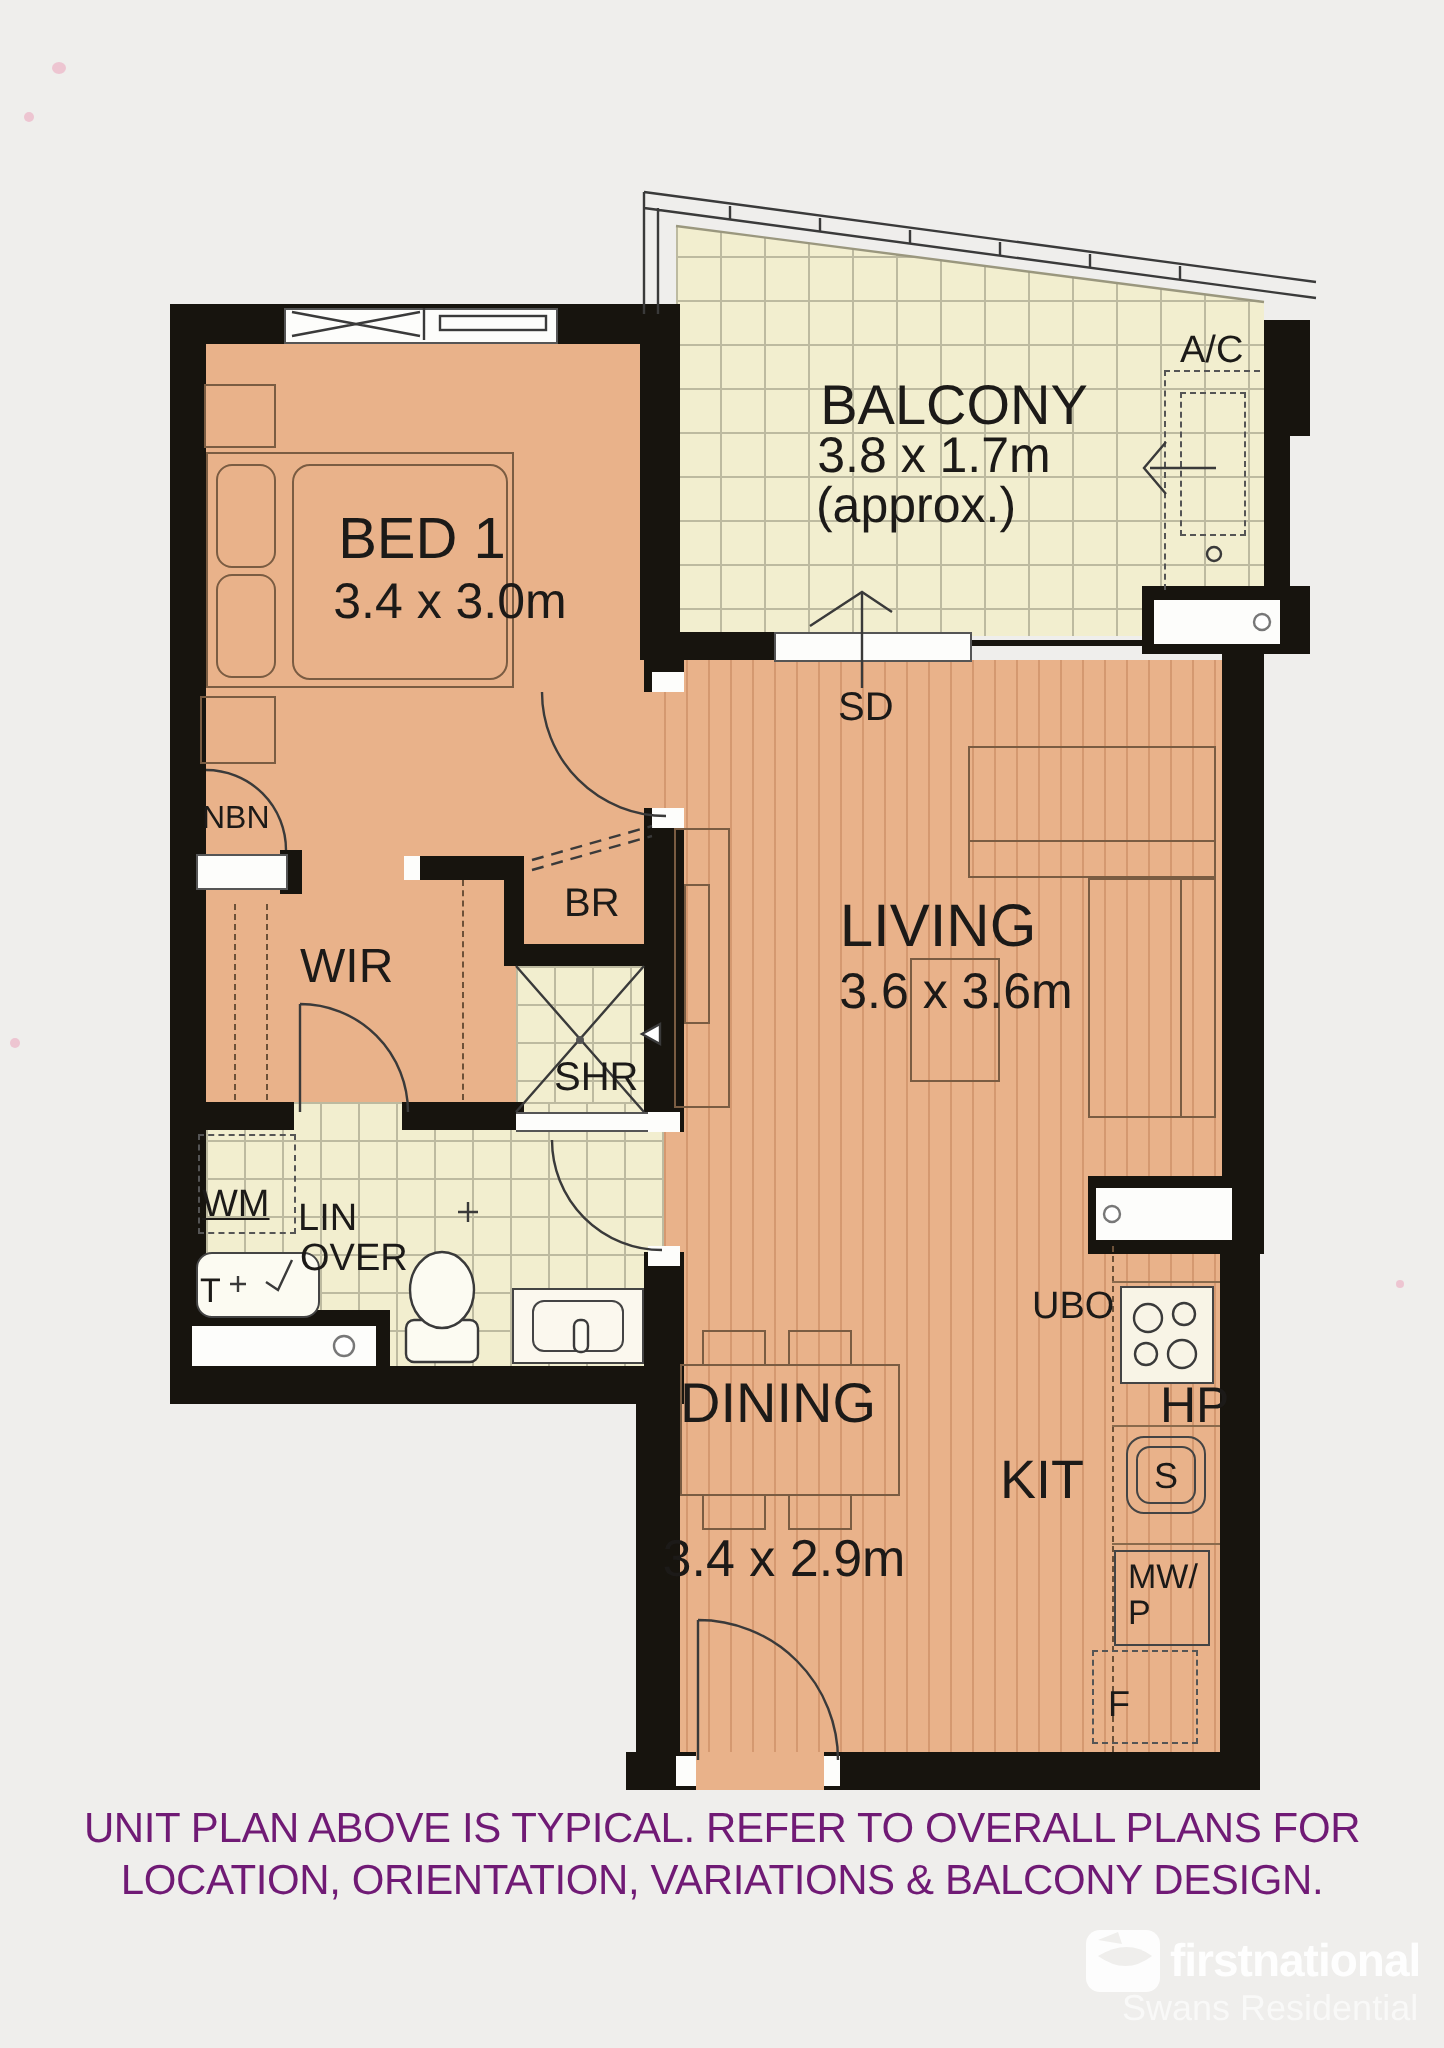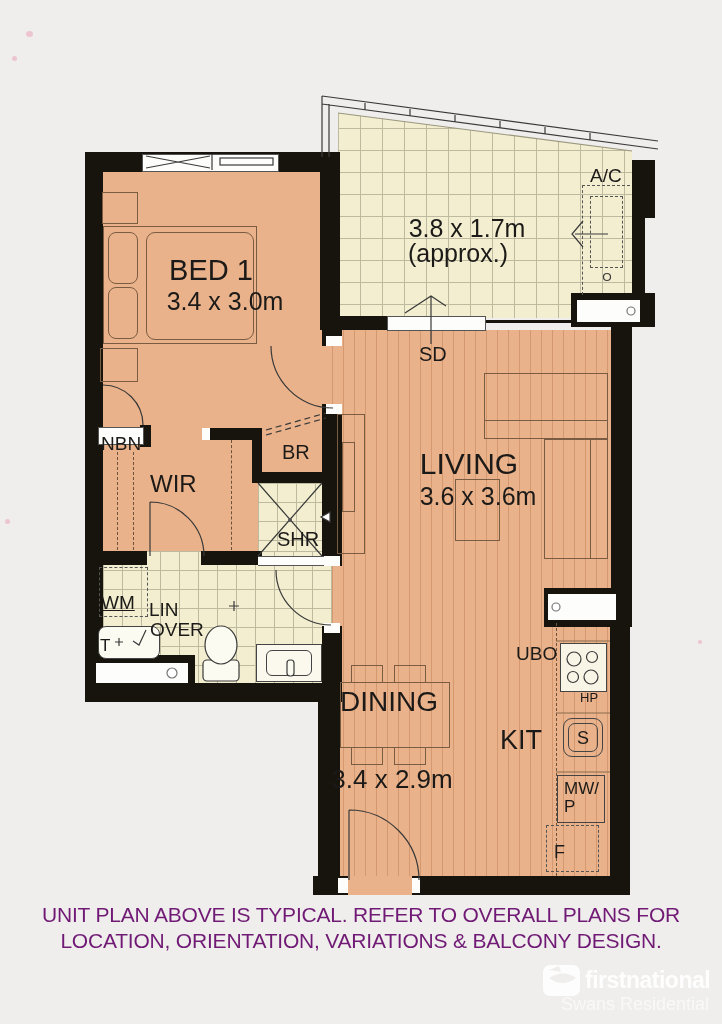--- a/index.html
+++ b/index.html
@@ -172,43 +172,44 @@
     <g>
       <rect x="543" y="965" width="37" height="31" rx="7" fill="rgba(255,255,255,0.88)"></rect>
       <path d="M549 978 q15 -9 27 0 q-13 10 -27 0 Z" fill="#efeeec"></path>
       <path d="M549 970 l10 -4 l2 6 Z" fill="#efeeec"></path>
     </g>
   </svg>
 
   <div class="lbl ctr" style="left:211px;top:256px;font-size:29px;">BED 1</div>
   <div class="lbl ctr" style="left:225px;top:289px;font-size:25px;">3.4 x 3.0m</div>
 
+  <div class="lbl ctr" style="left:477px;top:189px;font-size:28px;">BALCONY</div>
   <div class="lbl ctr" style="left:467px;top:216px;font-size:25px;">3.8 x 1.7m</div>
   <div class="lbl ctr" style="left:458px;top:241px;font-size:25px;">(approx.)</div>
 
   <div class="lbl ctr" style="left:469px;top:449px;font-size:30px;">LIVING</div>
   <div class="lbl ctr" style="left:478px;top:484px;font-size:25px;">3.6 x 3.6m</div>
 
   <div class="lbl ctr" style="left:389px;top:688px;font-size:28px;">DINING</div>
   <div class="lbl ctr" style="left:392px;top:718px;font-size:26px;margin-top:48px;">3.4 x 2.9m</div>
 
   <div class="lbl" style="left:500px;top:727px;font-size:27px;">KIT</div>
   <div class="lbl" style="left:150px;top:472px;font-size:24px;">WIR</div>
 
   <div class="lbl" style="left:590px;top:166px;font-size:19px;">A/C</div>
   <div class="lbl" style="left:419px;top:344px;font-size:20px;">SD</div>
-  <div class="lbl" style="left:101px;top:402px;font-size:19px;margin-top:32px;">NBN</div>
+  <div class="lbl" style="left:101px;top:402px;font-size:16px;">NBN</div>
   <div class="lbl" style="left:282px;top:442px;font-size:20px;">BR</div>
   <div class="lbl" style="left:277px;top:529px;font-size:20px;">SHR</div>
   <div class="lbl" style="left:101px;top:593px;font-size:19px;text-decoration:underline;">WM</div>
   <div class="lbl" style="left:149px;top:600px;font-size:19px;">LIN</div>
   <div class="lbl" style="left:150px;top:620px;font-size:19px;">OVER</div>
   <div class="lbl" style="left:100px;top:637px;font-size:17px;">T</div>
   <div class="lbl" style="left:516px;top:644px;font-size:19px;">UBO</div>
-  <div class="lbl" style="left:580px;top:691px;font-size:13px;">HP</div>
+  <div class="lbl" style="left:580px;top:691px;font-size:25px;">HP</div>
   <div class="lbl ctr" style="left:583px;top:729px;font-size:18px;">S</div>
   <div class="lbl" style="left:564px;top:780px;font-size:17px;">MW/</div>
   <div class="lbl" style="left:564px;top:798px;font-size:17px;">P</div>
   <div class="lbl" style="left:554px;top:843px;font-size:18px;">F</div>
 
   <div class="footer-line" style="top:903px;">UNIT PLAN ABOVE IS TYPICAL. REFER TO OVERALL PLANS FOR</div>
   <div class="footer-line" style="top:929px;">LOCATION, ORIENTATION, VARIATIONS &amp; BALCONY DESIGN.</div>
 
   <div class="brand" style="left:585px;top:967px;">firstnational</div>
   <div class="brand-sub" style="left:561px;top:994px;">Swans Residential</div>

